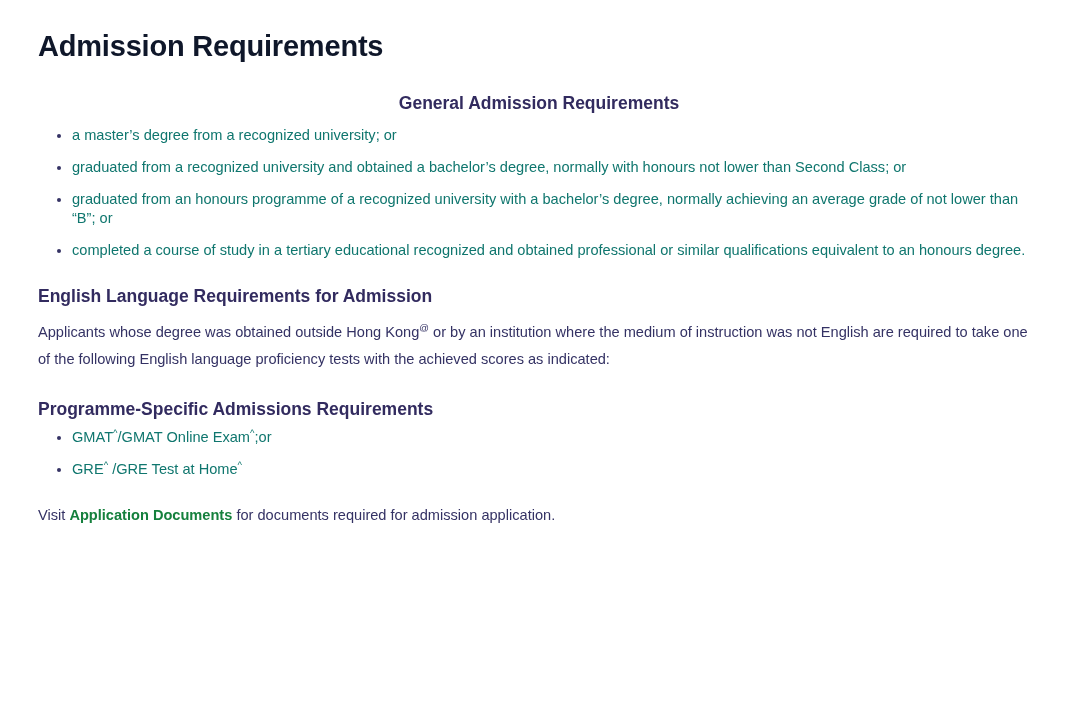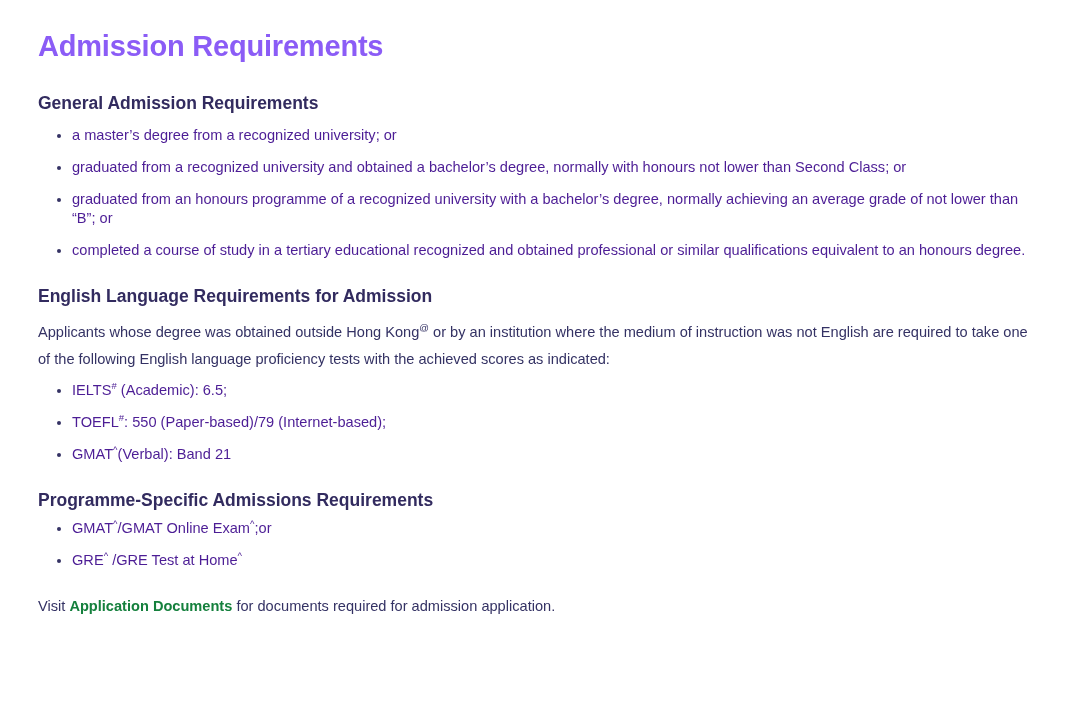--- a/index.html
+++ b/index.html
@@ -12,47 +12,47 @@
     overflow: hidden;
   }
   .content {
     padding: 30px 40px 21px 38px;
     max-width: 1080px;
   }
   h1.page-title {
     font-size: 29px;
     line-height: 32px;
     font-weight: bold;
-    color: #8b5cf6;
+    color: #0f172a;
     letter-spacing: -0.2px;
   }
   h2.section-heading {
     font-size: 17.5px;
     line-height: 21px;
     font-weight: bold;
     color: #322b5f;
   }
-  h2.mt-general   { margin-top: 31px; }
+  h2.mt-general   { margin-top: 31px; text-align: center; }
   h2.mt-section   { margin-top: 26px; }
   p.body-text {
     font-size: 14.6px;
     line-height: 27px;
     margin-top: 12px;
     max-width: 1005px;
   }
   ul.bullet-list {
     margin-top: 12px;
     padding-left: 34px;
     list-style: disc;
   }
   ul.tight { margin-top: 8px; }
   ul.bullet-list li {
     font-size: 14.6px;
     line-height: 19px;
-    color: #4c1d95;
+    color: #0f766e;
   }
   ul.bullet-list li::marker {
     color: #343264;
     font-size: 0.9em;
   }
   ul.bullet-list li + li { margin-top: 13px; }
   sup {
     font-size: 9.5px;
     line-height: 0;
     vertical-align: super;
@@ -86,25 +86,20 @@
   <h2 class="section-heading mt-general">General Admission Requirements</h2>
   <ul class="bullet-list">
     <li>a master’s degree from a recognized university; or</li>
     <li>graduated from a recognized university and obtained a bachelor’s degree, normally with honours not lower than Second Class; or</li>
     <li>graduated from an honours programme of a recognized university with a bachelor’s degree, normally achieving an average grade of not lower than “B”; or</li>
     <li>completed a course of study in a tertiary educational recognized and obtained professional or similar qualifications equivalent to an honours degree.</li>
   </ul>
 
   <h2 class="section-heading mt-section">English Language Requirements for Admission</h2>
   <p class="body-text"><span>Applicants whose degree was obtained outside Hong Kong</span><sup>@</sup><span> or by an institution where the medium of instruction was not English are required to take one of the following English language proficiency tests with the achieved scores as indicated:</span></p>
-  <ul class="bullet-list tight">
-    <li><span>IELTS</span><sup>#</sup><span> (Academic): 6.5;</span></li>
-    <li><span>TOEFL</span><sup>#</sup><span>: 550 (Paper-based)/79 (Internet-based);</span></li>
-    <li><span>GMAT</span><sup>^</sup><span>(Verbal): Band 21</span></li>
-  </ul>
 
   <h2 class="section-heading mt-section">Programme-Specific Admissions Requirements</h2>
   <ul class="bullet-list tight">
     <li><span>GMAT</span><sup>^</sup><span>/GMAT Online Exam</span><sup>^</sup><span>;or</span></li>
     <li><span>GRE</span><sup>^</sup><span> /GRE Test at Home</span><sup>^</sup><span></span></li>
   </ul>
 
 
   <p class="visit-line visit-second"><span>Visit </span><a class="bold-link">Application Documents</a><span> for documents required for admission application.</span></p>
 

